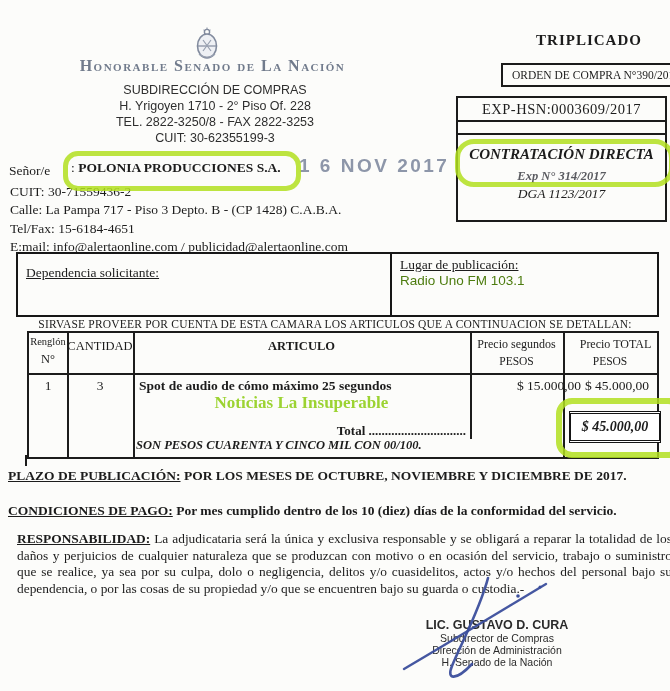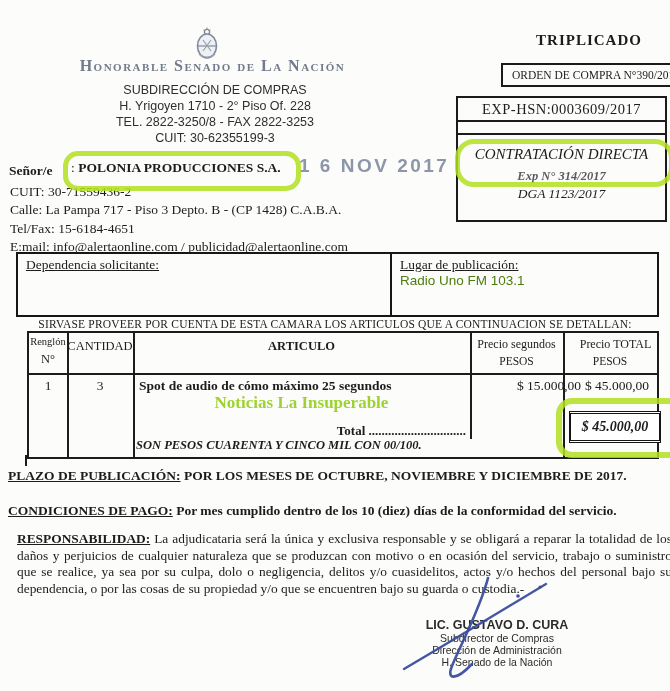--- a/index.html
+++ b/index.html
@@ -12,43 +12,43 @@
   .dept-block{left:40px;top:82px;width:350px;text-align:center;
               font-family:"Liberation Sans",sans-serif;font-size:12.5px;line-height:16px;color:#2e2e2e;}
   .triplicado{left:514px;top:32px;width:150px;text-align:center;font-weight:700;font-size:15px;letter-spacing:1px;}
   .order-box{left:477px;top:63px;width:186px;height:20px;border:2px solid #1b1b1b;
              text-align:center;line-height:20px;font-weight:400;font-size:11.5px;margin-left:24px;}
   .exp-box{left:456px;top:96px;width:207px;height:122px;border:2px solid #1b1b1b;}
   .exp-row1{position:absolute;left:0;top:0;width:100%;height:22px;border-bottom:2px solid #1b1b1b;
             text-align:center;line-height:22px;font-size:14.5px;letter-spacing:.5px;}
   .exp-row2{position:absolute;left:0;top:24px;width:100%;height:11px;border-bottom:2px solid #1b1b1b;}
   .contract-type{position:absolute;left:0;top:48px;width:100%;text-align:center;
-                 font-weight:400;font-style:italic;font-size:15px;}
+                 font-weight:700;font-style:italic;font-size:15px;}
   .exp2{position:absolute;left:0;top:71px;width:100%;text-align:center;
         font-weight:700;font-style:italic;font-size:12.5px;color:#5a5b60;}
   .dga{position:absolute;left:0;top:88px;width:100%;text-align:center;font-style:italic;font-size:13.5px;}
   
   .ring{border:5px solid rgba(178,223,31,.85);border-radius:15px;z-index:6;pointer-events:none;}
   .ring-vendor{left:63px;top:151px;width:228px;height:30px;}
   .ring-contract{left:455px;top:139px;width:209px;height:38px;border-radius:19px;}
   .ring-total{left:556px;top:398px;width:116px;height:48px;border-width:6px;border-radius:16px;}
   
   .line{font-size:13.5px;}
-  .senor{left:9px;top:163px;font-weight:bold;}
+  .senor{left:9px;top:163px;}
   .vendor-name{left:71px;top:160px;font-size:13.5px;}
   .vendor-name b{font-size:13.5px;}
   .stamp{left:299px;top:155px;font-family:"Liberation Sans",sans-serif;font-weight:600;
          font-size:19px;letter-spacing:2.5px;color:#8d96a9;}
   .v-cuit{left:10px;top:184px;}
   .v-calle{left:10px;top:202px;}
   .v-tel{left:10px;top:221px;}
   .v-mail{left:10px;top:239px;}
   
   .req-box{left:16px;top:252px;width:639px;height:61px;border:2px solid #161616;}
-  .req-left{position:absolute;left:0;top:0;width:372px;height:100%;padding:3px 8px;box-sizing:border-box;}
+  .req-left{position:absolute;left:0;top:0;width:372px;height:100%;padding:11px 8px;box-sizing:border-box;}
   .req-right{position:absolute;left:372px;top:0;right:0;height:100%;border-left:2px solid #161616;
              padding:3px 8px;box-sizing:border-box;}
   .req-label{font-size:13.5px;text-decoration:underline;}
   .req-value{font-size:13.5px;font-weight:700;font-style:italic;}
   .req-value-sans{font-family:"Liberation Sans",sans-serif;font-size:13.5px;color:#4d7c0f;}
   .caption{left:0;top:318px;width:670px;text-align:center;font-size:11.5px;letter-spacing:.2px;border-radius:6px;}
   
   .tbl{left:27px;top:331px;width:628px;height:124px;border:2px solid #1c1c1c;}
   .vline{position:absolute;top:0;width:2px;background:#1c1c1c;}
   .hline{position:absolute;left:0;width:100%;height:2px;background:#1c1c1c;}

